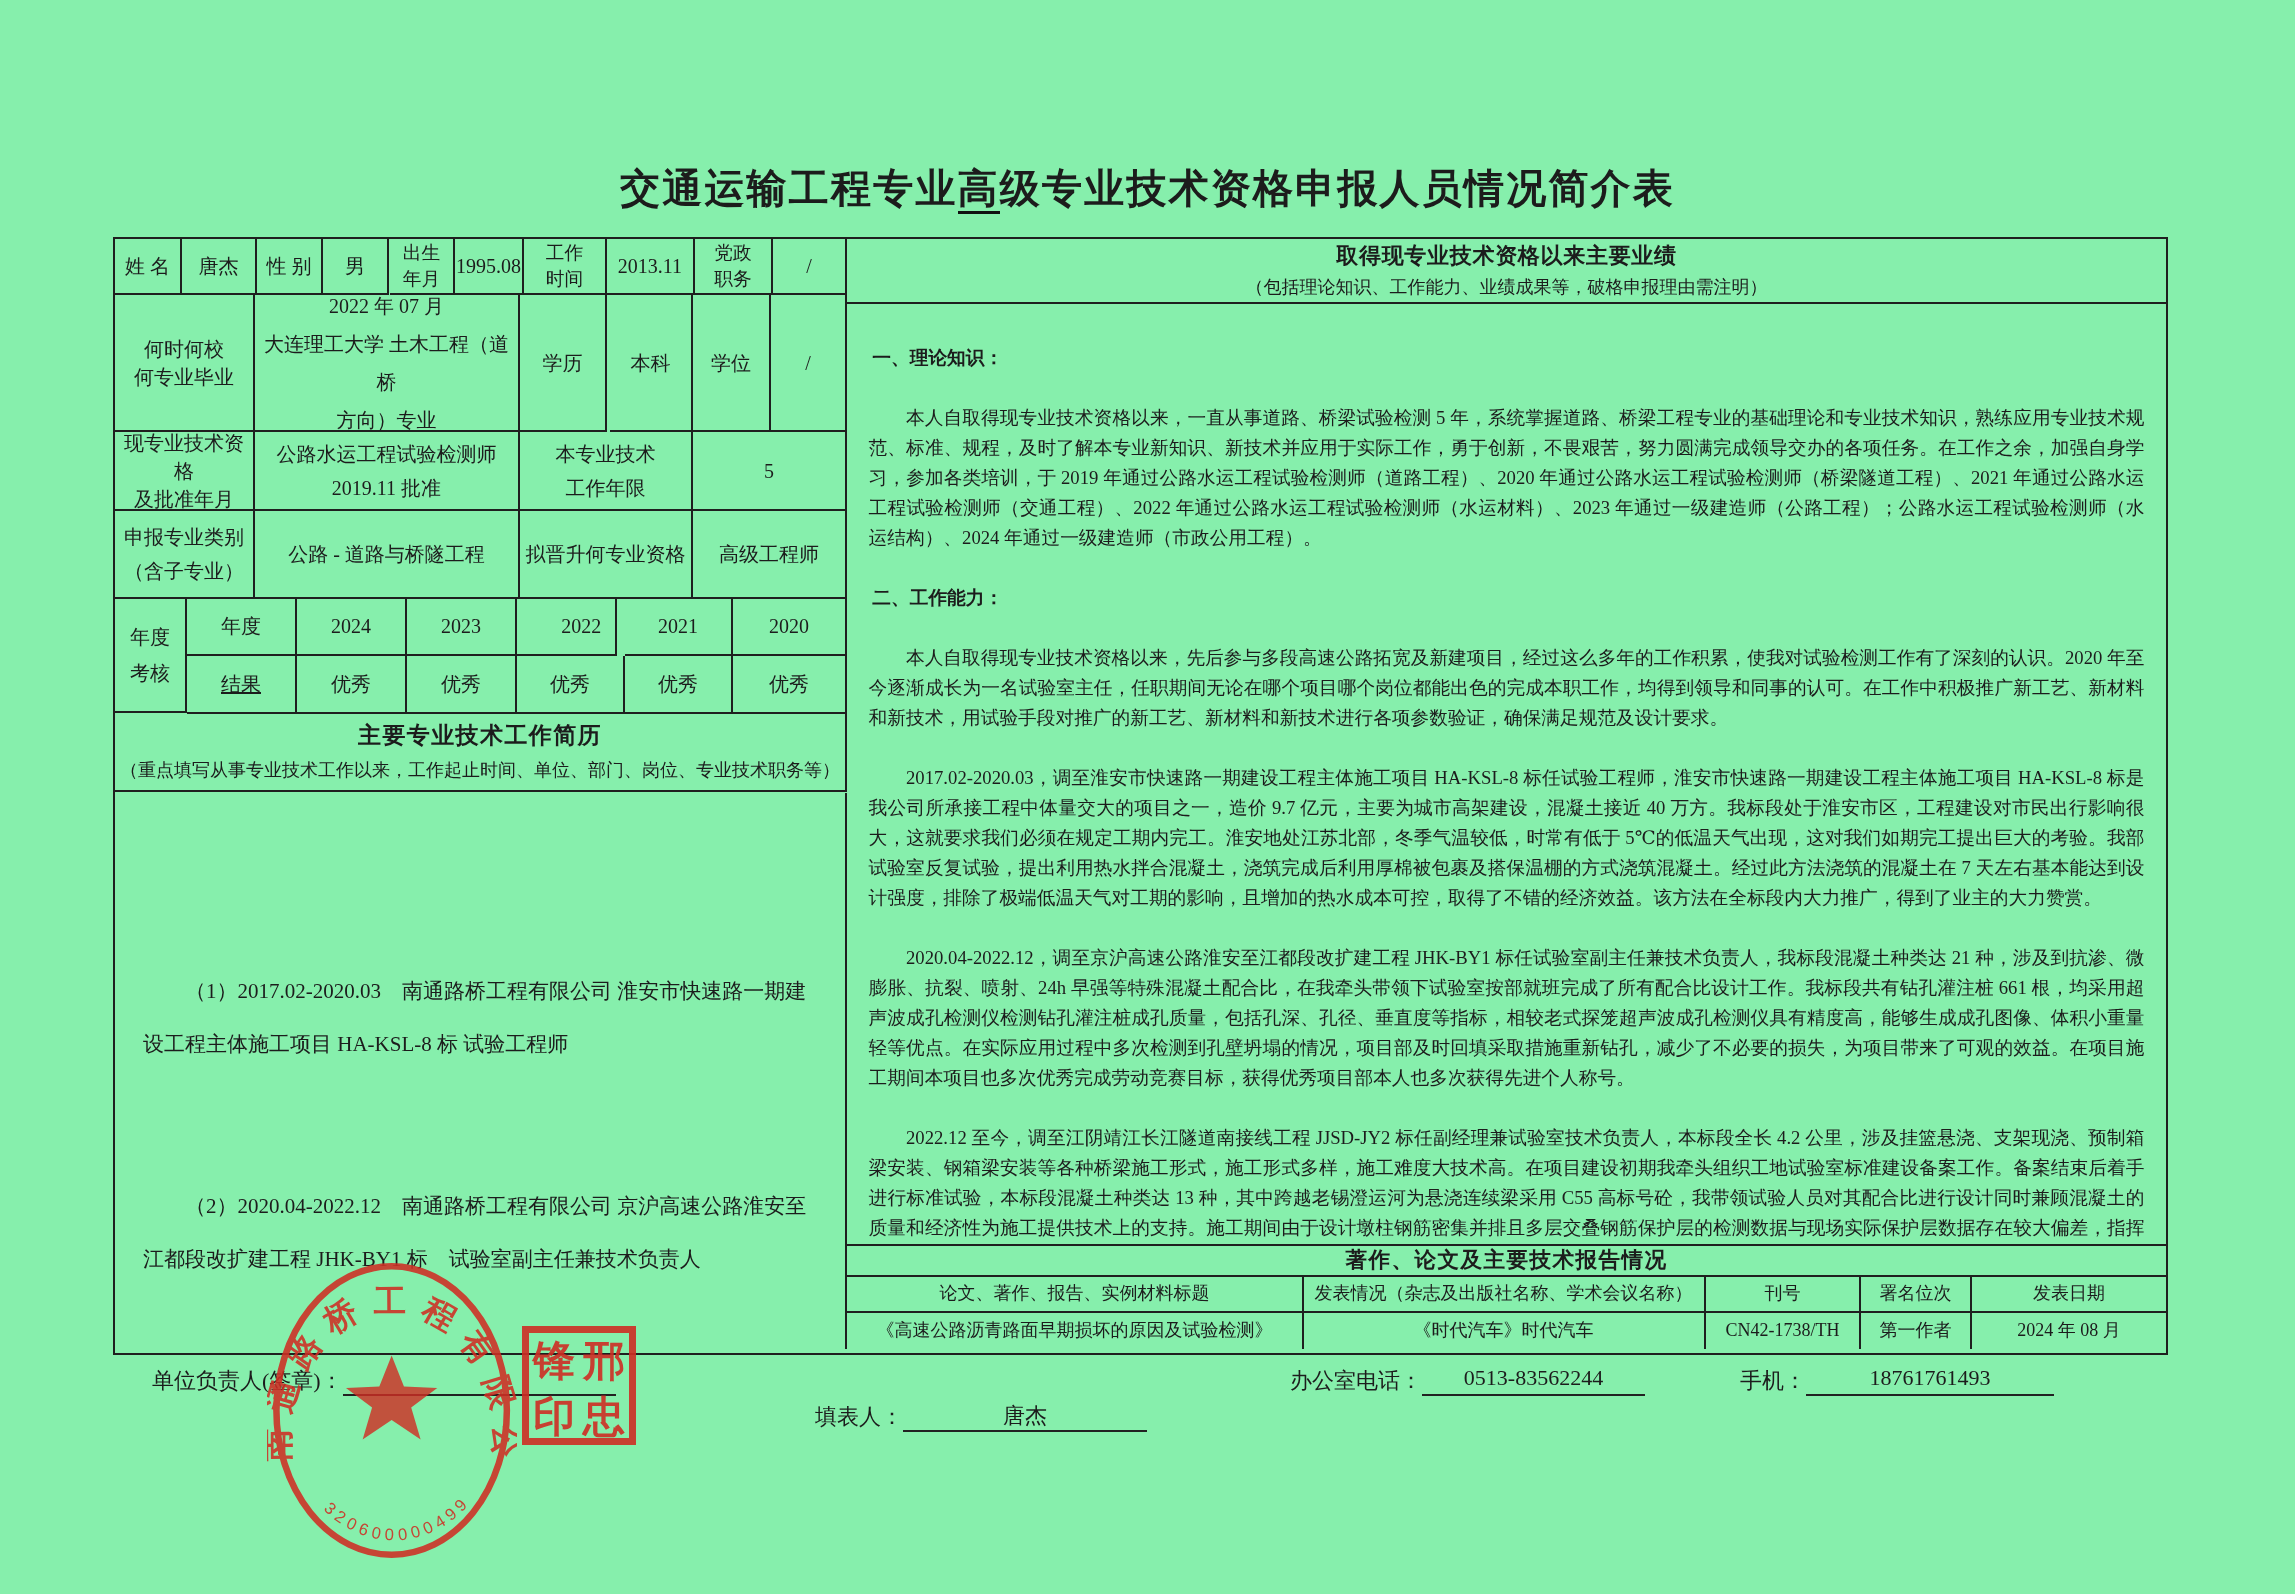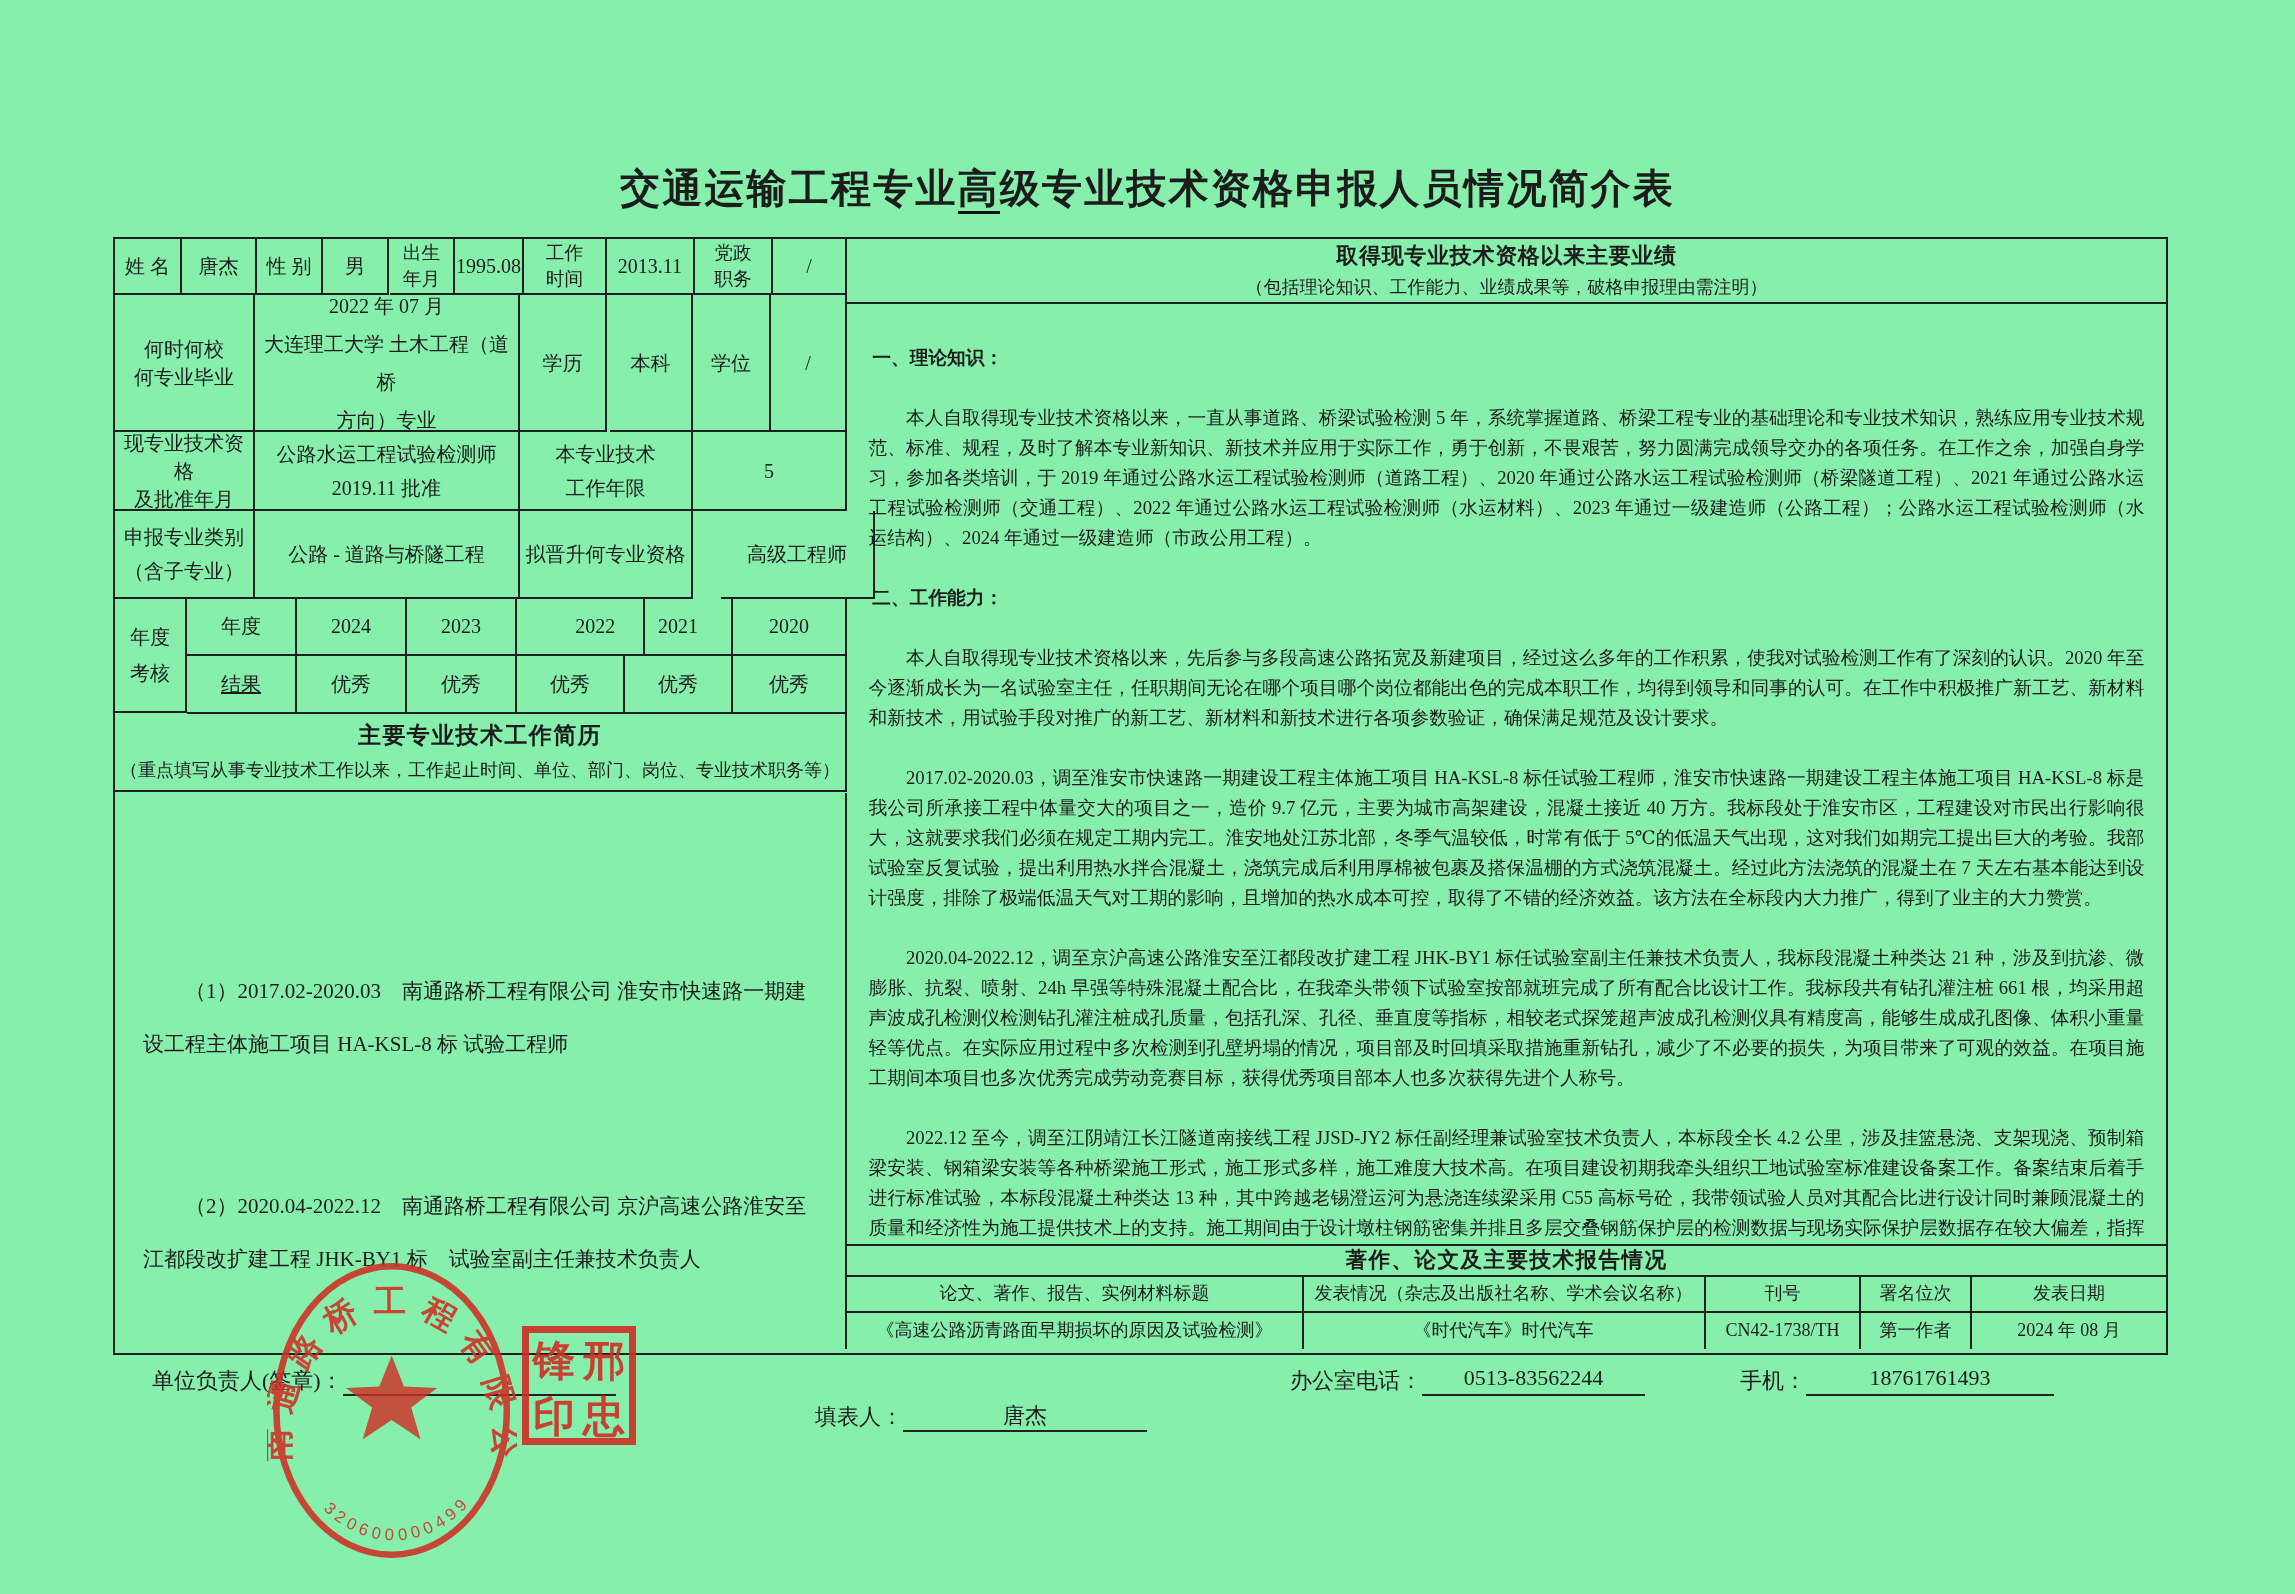--- a/index.html
+++ b/index.html
@@ -74,28 +74,28 @@
     <div class="c" style="left:140px;top:193px;width:265px;height:79px;line-height:1.7;">公路水运工程试验检测师
 2019.11 批准</div>
     <div class="c" style="left:405px;top:193px;width:173px;height:79px;line-height:1.7;">本专业技术
 工作年限</div>
     <div class="c" style="left:578px;top:193px;width:154px;height:79px;">5</div>
 
     <div class="c" style="left:0;top:272px;width:140px;height:88px;line-height:1.7;">申报专业类别
 （含子专业）</div>
     <div class="c" style="left:140px;top:272px;width:265px;height:88px;">公路 - 道路与桥隧工程</div>
     <div class="c" style="left:405px;top:272px;width:173px;height:88px;">拟晋升何专业资格</div>
-    <div class="c" style="left:578px;top:272px;width:154px;height:88px;margin-left:28px;">高级工程师</div>
+    <div class="c" style="left:578px;top:272px;width:154px;height:88px;">高级工程师</div>
 
     <div class="c" style="left:0;top:359px;width:72px;height:115px;line-height:1.8;">年度
 考核</div>
     <div class="c" style="left:72px;top:359px;width:110px;height:58px;">年度</div>
     <div class="c" style="left:182px;top:359px;width:110px;height:58px;">2024</div>
     <div class="c" style="left:292px;top:359px;width:110px;height:58px;">2023</div>
-    <div class="c" style="left:402px;top:359px;width:128px;height:58px;padding-left:35px;">2022</div>
+    <div class="c" style="left:402px;top:359px;width:100px;height:58px;padding-left:35px;">2022</div>
     <div class="c" style="left:510px;top:359px;width:108px;height:58px;">2021</div>
     <div class="c" style="left:618px;top:359px;width:114px;height:58px;">2020</div>
     <div class="c" style="left:72px;top:417px;width:110px;height:58px;text-decoration:underline;">结果</div>
     <div class="c" style="left:182px;top:417px;width:110px;height:58px;">优秀</div>
     <div class="c" style="left:292px;top:417px;width:110px;height:58px;">优秀</div>
     <div class="c" style="left:402px;top:417px;width:108px;height:58px;">优秀</div>
     <div class="c" style="left:510px;top:417px;width:108px;height:58px;">优秀</div>
     <div class="c" style="left:618px;top:417px;width:114px;height:58px;">优秀</div>
 
     <div class="c col" style="left:0;top:474px;width:732px;height:79px;">

